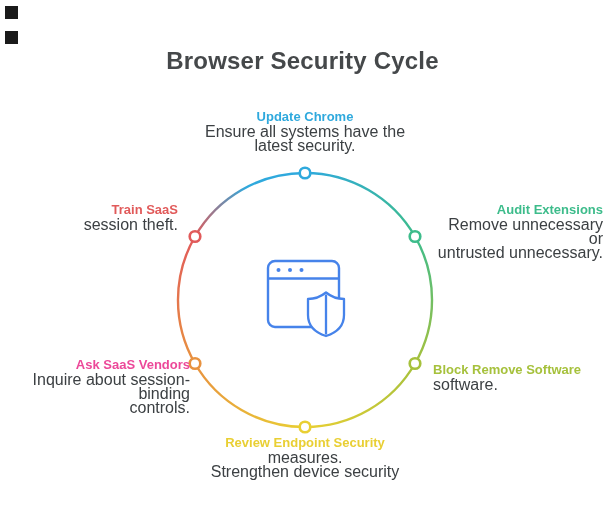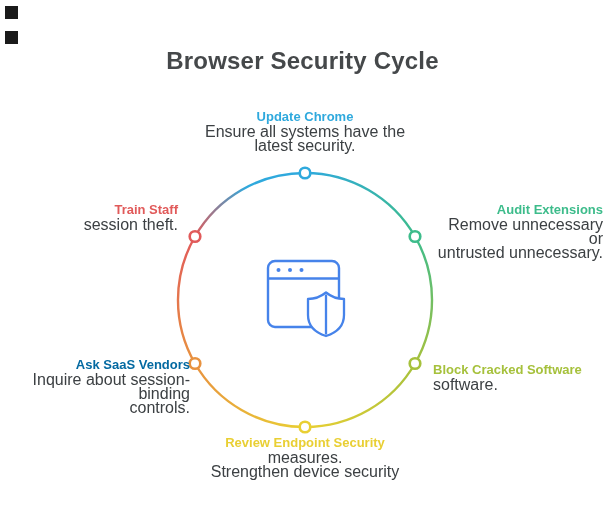--- a/index.html
+++ b/index.html
@@ -98,34 +98,34 @@
     <div class="step-desc">latest security.</div>
   </div>
 
   <div class="step s1">
     <div class="step-title" style="color: rgb(61, 188, 139);">Audit Extensions</div>
     <div class="step-desc">Remove unnecessary or</div>
     <div class="step-desc">untrusted unnecessary.</div>
   </div>
 
   <div class="step s2">
-    <div class="step-title" style="color: rgb(166, 193, 60);">Block Cracked Software</div>
+    <div class="step-title" style="color: rgb(166, 193, 60);">Block Remove Software</div>
     <div class="step-desc">software.</div>
   </div>
 
   <div class="step s3">
     <div class="step-title" style="color: rgb(233, 207, 51);">Review Endpoint Security</div>
     <div class="step-desc">measures.</div>
     <div class="step-desc">Strengthen device security</div>
   </div>
 
   <div class="step s4">
-    <div class="step-title" style="color: #0369a1;">Ask SaaS Vendors</div>
+    <div class="step-title" style="color: #ec4899;">Ask SaaS Vendors</div>
     <div class="step-desc">Inquire about session-binding</div>
     <div class="step-desc">controls.</div>
   </div>
 
   <div class="step s5">
-    <div class="step-title" style="color: rgb(225, 90, 90);">Train Staff</div>
+    <div class="step-title" style="color: rgb(225, 90, 90);">Train SaaS</div>
     <div class="step-desc">session theft.</div>
   </div>
 
 </div>
 
 </body></html>

